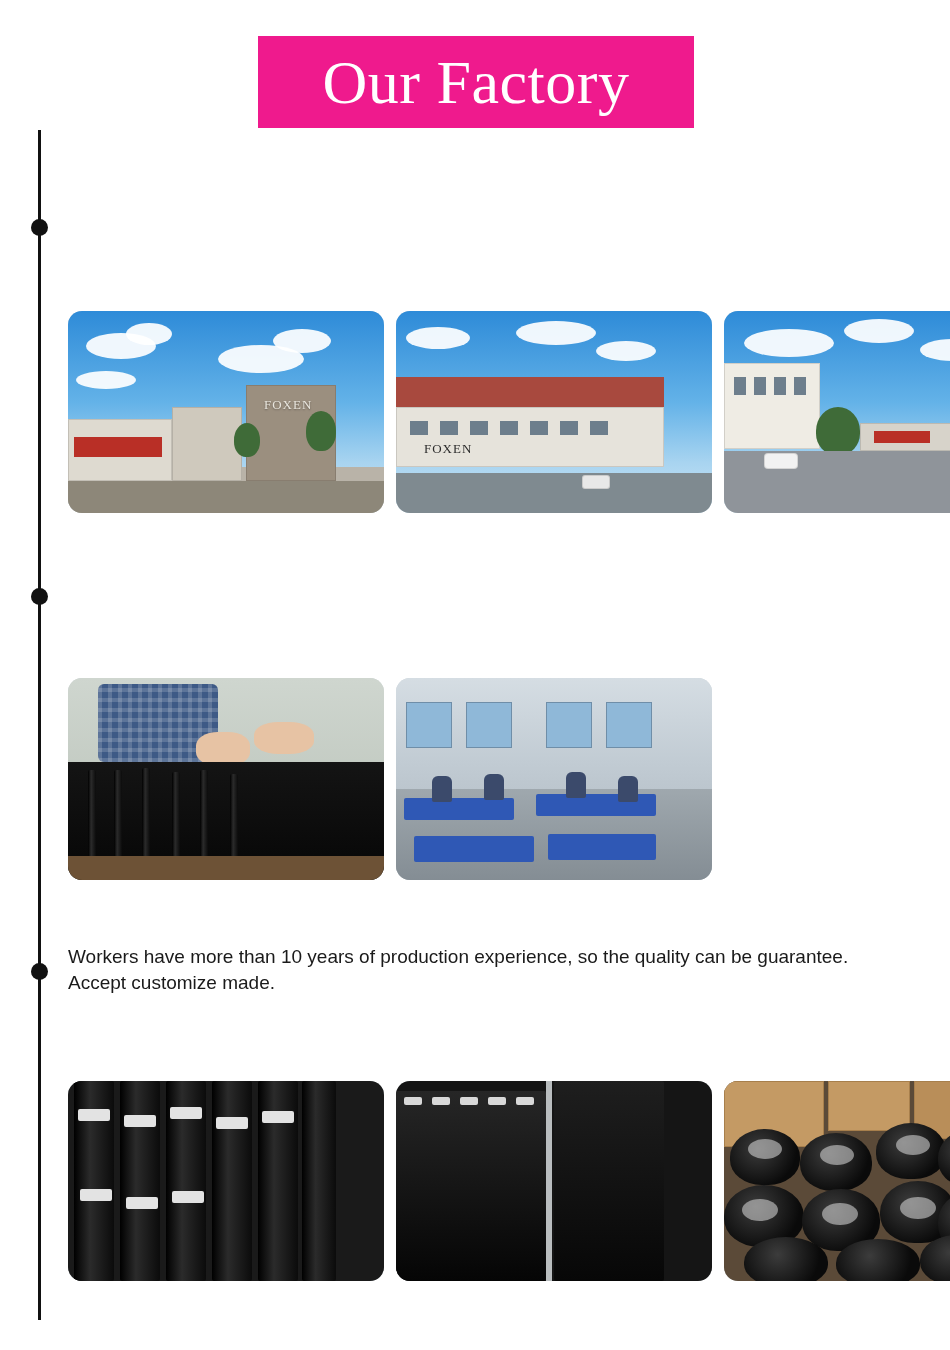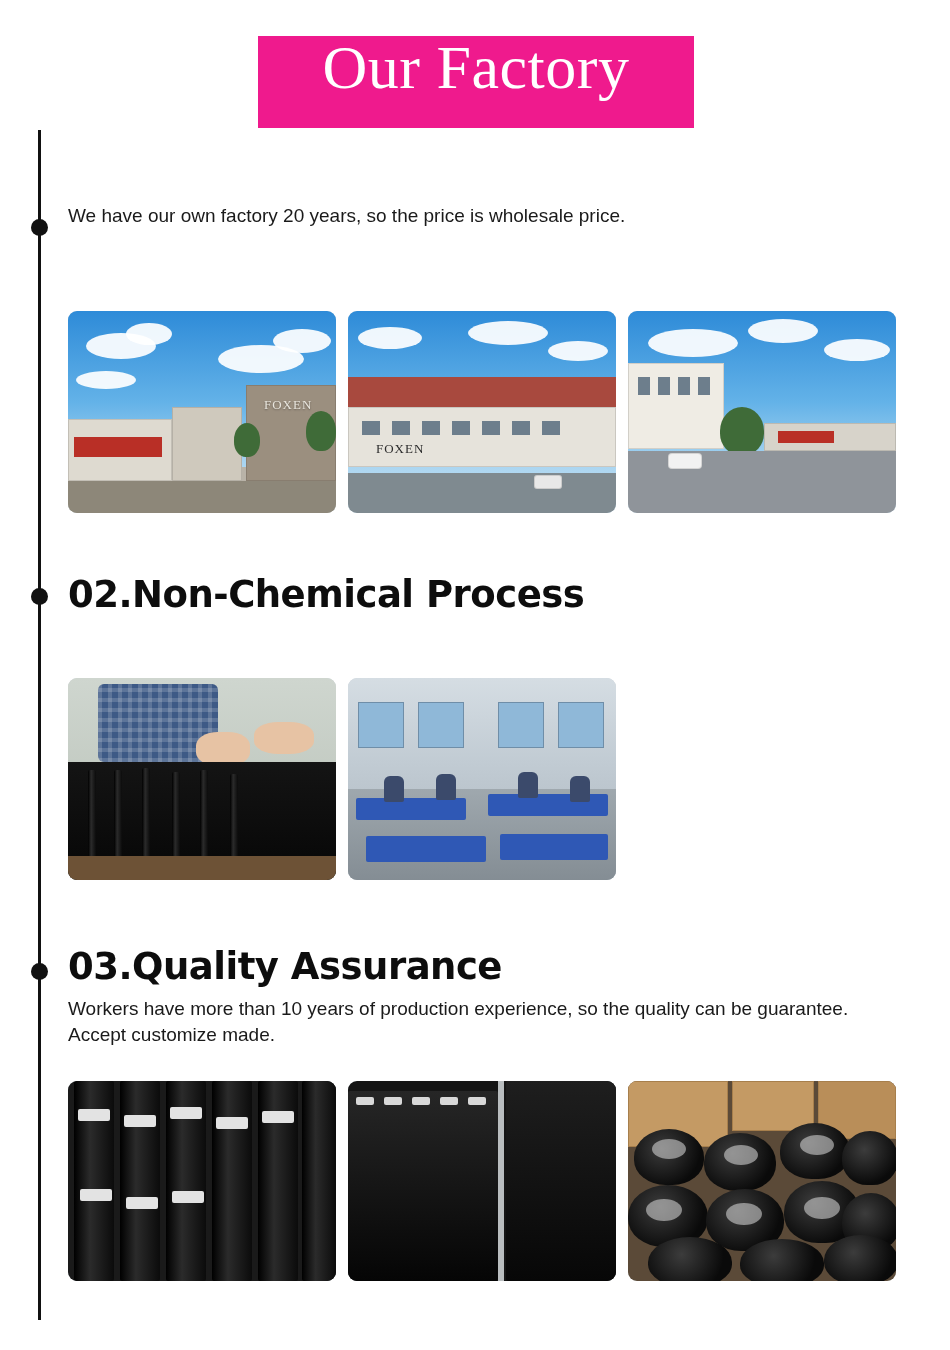--- a/index.html
+++ b/index.html
@@ -32,21 +32,21 @@
   .b2 { top: 588px; }
   .b3 { top: 963px; }
 
   
   .banner {
     position: absolute;
     left: 258px; top: 36px;
     width: 436px; height: 92px;
     background: #ef1a8d;
     display: flex;
-    align-items: flex-start;
+    align-items: center;
     justify-content: center;
   }
   .banner-title {
     font-family: "Liberation Serif", serif;
     font-size: 62px;
     line-height: 62px;
     color: #ffffff;
     letter-spacing: 0.5px;
     white-space: nowrap;
   }
@@ -82,23 +82,23 @@
     width: 830px;
     display: flex;
     gap: 12px;
   }
   .r1 { top: 311px; }
   .r2 { top: 678px; }
   .r3 { top: 1081px; }
 
   .photo {
     position: relative;
-    width: 268px;
+    width: 316px;
     height: 202px;
-    border-radius: 9px;
+    border-radius: 14px;
     overflow: hidden;
     background: #cdd5d9;
     flex: 0 0 auto;
     padding-left: 27px;
   }
   .r3 .photo { height: 200px; }
 
   .photo .sky {
     position: absolute; inset: 0;
     background: linear-gradient(#2e8bd8 0%, #63b2e8 45%, #a8d4f0 75%, #cfe6f6 100%);
@@ -252,21 +252,20 @@
 <div class="spine"></div>
 <div class="bullet b1"></div>
 <div class="bullet b2"></div>
 <div class="bullet b3"></div>
 
 <div class="banner">
   <div class="banner-title">Our Factory</div>
 </div>
 
 <div class="section s1">
-  <p class="sec-desc">We have our own factory 20 years, so the price is wholesale price.</p>
 </div>
 
 <div class="photo-row r1">
   <div class="photo">
     <div class="sky"></div>
     <div class="cloud" style="left:18px;top:22px;width:70px;height:26px;"></div>
     <div class="cloud" style="left:58px;top:12px;width:46px;height:22px;"></div>
     <div class="cloud" style="left:150px;top:34px;width:86px;height:28px;"></div>
     <div class="cloud" style="left:205px;top:18px;width:58px;height:24px;"></div>
     <div class="cloud" style="left:8px;top:60px;width:60px;height:18px;"></div>
@@ -312,21 +311,20 @@
     <div class="win" style="left:70px;top:66px;width:12px;height:18px;"></div>
     <div class="tree" style="left:92px;top:96px;width:44px;height:48px;"></div>
     <div class="bld" style="left:136px;top:112px;width:132px;height:28px;background:#d7d3ca;"></div>
     <div class="sign-red" style="left:150px;top:120px;width:56px;height:12px;"></div>
     <div class="ground" style="height:62px;background:#8f949a;"></div>
     <div class="bld" style="left:40px;top:142px;width:34px;height:16px;background:#f2f2f2;border-radius:4px;"></div>
   </div>
 </div>
 
 <div class="section s2">
-  <h2 class="sec-title">02.Non-Chemical Process</h2>
 </div>
 
 <div class="photo-row r2">
   <div class="photo">
     <div class="interior" style="background:linear-gradient(#cfd6cf 0%, #b7c0b6 100%);"></div>
     <div class="plaid" style="left:30px;top:6px;width:120px;height:78px;"></div>
     <div class="skin" style="left:128px;top:54px;width:54px;height:34px;"></div>
     <div class="skin" style="left:186px;top:44px;width:60px;height:32px;"></div>
     <div class="hair-bg" style="top:84px;background:linear-gradient(#141414,#060606);"></div>
     <div class="hair-strand" style="left:20px;top:92px;width:8px;height:92px;"></div>
@@ -351,21 +349,20 @@
     <div class="bench" style="left:18px;top:158px;width:120px;height:26px;"></div>
     <div class="bench" style="left:152px;top:156px;width:108px;height:26px;"></div>
     <div class="worker" style="left:36px;top:98px;width:20px;height:26px;"></div>
     <div class="worker" style="left:88px;top:96px;width:20px;height:26px;"></div>
     <div class="worker" style="left:170px;top:94px;width:20px;height:26px;"></div>
     <div class="worker" style="left:222px;top:98px;width:20px;height:26px;"></div>
   </div>
 </div>
 
 <div class="section s3">
-  <h2 class="sec-title">03.Quality Assurance</h2>
   <p class="sec-desc">Workers have more than 10 years of production experience, so the quality can be guarantee. Accept customize made.</p>
 </div>
 
 <div class="photo-row r3">
   <div class="photo">
     <div class="hair-bg"></div>
     <div class="hair-strand" style="left:6px;top:0;width:40px;height:200px;"></div>
     <div class="hair-strand" style="left:52px;top:0;width:40px;height:200px;"></div>
     <div class="hair-strand" style="left:98px;top:0;width:40px;height:200px;"></div>
     <div class="hair-strand" style="left:144px;top:0;width:40px;height:200px;"></div>

